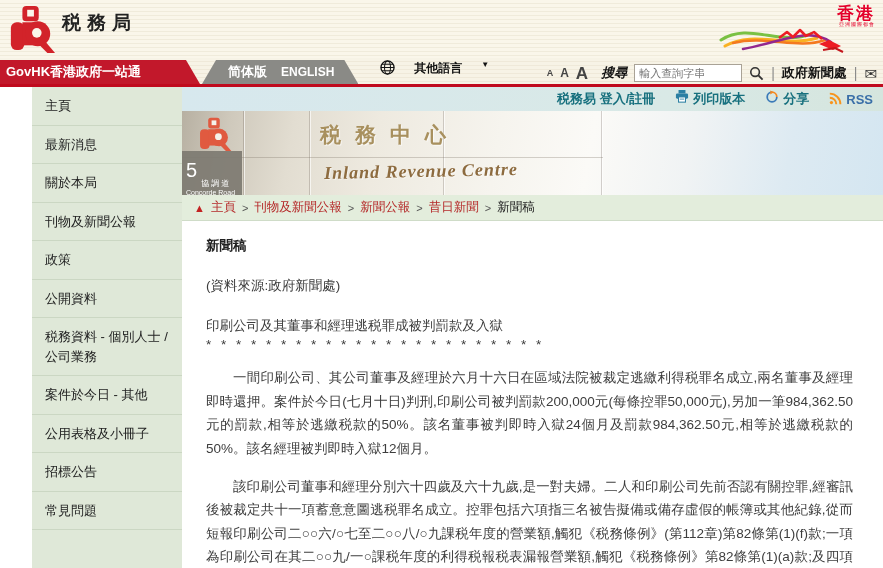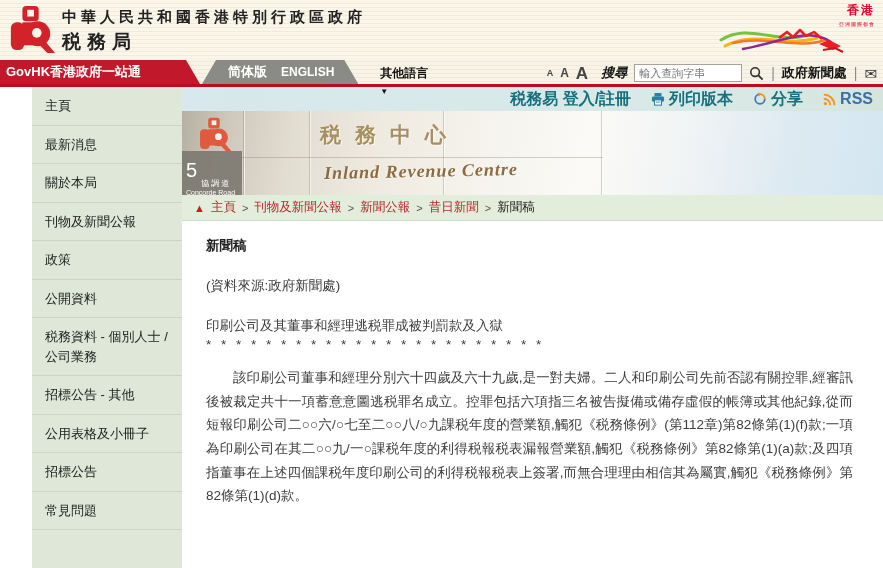--- a/index.html
+++ b/index.html
@@ -7,35 +7,35 @@
   body { font-family:"Liberation Sans","DejaVu Sans",sans-serif; background:#fff; color:#333; }
 
   
   #header { height:58px; position:relative;
     background:repeating-linear-gradient(180deg,#faf6ea 0 3px,#f0ebdb 3px 4px); }
   .ird-logo { position:absolute; left:8px; top:5px; }
   .dept-name { position:absolute; left:62px; top:8px; }
   .dept-line1 { font-size:15px; letter-spacing:4px; color:#222; font-weight:bold; }
   .dept-line2 { font-size:19px; letter-spacing:6px; color:#222; font-weight:bold; margin-top:2px; }
   .brandhk { position:absolute; right:4px; top:2px; width:160px; height:54px; }
-  .brandhk-name { position:absolute; right:4px; top:0; color:#e4002b; font-weight:bold; font-size:12px; letter-spacing:2px; }
+  .brandhk-name { position:absolute; right:4px; top:0; color:#e4002b; font-weight:bold; font-size:17px; letter-spacing:2px; }
   .brandhk-tag { position:absolute; right:4px; top:19px; color:#e4002b; font-size:5px; letter-spacing:1px; }
   .brandhk svg { position:absolute; left:0; top:14px; }
 
   
   #navbar { height:26px; background:repeating-linear-gradient(180deg,#f7f3e6 0 3px,#efe9d9 3px 4px);
     display:flex; align-items:flex-end; position:relative; }
   .tab { height:24px; display:flex; align-items:center; color:#fff; font-weight:bold; font-size:13px; }
   .tab-govhk { background:#c2182b; padding:0 18px 0 2px; min-width:200px;
     clip-path:polygon(0 0,calc(100% - 14px) 0,100% 100%,0 100%); }
   .tab-gray { background:#8a8a86; margin-left:2px; padding:0 24px 0 26px; gap:14px;
     clip-path:polygon(14px 0,calc(100% - 14px) 0,100% 100%,0 100%); }
   .tab-gray .eng { font-size:12px; }
-  .lang-cluster { display:flex; align-items:flex-start; gap:5px; margin-left:22px; height:24px;
-    color:#111; font-size:12px; font-weight:bold;flex-direction:column; }
+  .lang-cluster { display:flex; align-items:flex-start; gap:19px; margin-left:22px; height:24px;
+    color:#111; font-size:12px; font-weight:bold; }
   .chev { font-size:8px; color:#111; }
   .nav-right { position:absolute; right:6px; bottom:2px; display:flex; align-items:center; gap:7px; }
   .fsz { color:#444; font-weight:bold; line-height:1; }
   .fsz.s1{font-size:9px;} .fsz.s2{font-size:12px;} .fsz.s3{font-size:17px;}
   .search-label { font-size:13px; font-weight:bold; color:#111; margin-left:6px;font-style:italic; }
   .search-input { width:108px; height:18px; border:1px solid #a9a296; background:#fff;
     font-size:11px; color:#555; padding:0 4px; }
   .nav-div { color:#8b8b8b; font-size:14px; }
   .site-guide { font-size:13px; font-weight:bold; color:#111; text-decoration:none; }
   .mail-glyph { font-size:15px; color:#333; line-height:1; }
@@ -44,21 +44,21 @@
   
   #cols { display:flex; height:481px;padding-left:32px; }
   #sidebar { width:150px; background:#dfe8d8; flex:none; }
   .side-item { display:block; padding:9px 6px 9px 13px; font-size:13px; color:#222;
     border-bottom:1px solid #cbd7c3; text-decoration:none; line-height:1.5; }
 
   
   #main { flex:1; display:flex; flex-direction:column; background:#fff; }
   #toolbar { height:24px; background:linear-gradient(90deg,#d7e8ee 0%,#d9e9e6 70%,#d5e5de 100%);
     display:flex; align-items:center; justify-content:flex-end; gap:6px; padding-right:10px; }
-  .tb-link { font-size:16px; color:#17707e; text-decoration:none; display:flex; align-items:center; gap:4px; font-weight:bold;}
+  .tb-link { font-size:13px; color:#17707e; text-decoration:none; display:flex; align-items:flex-start; gap:4px; font-weight:bold;}
   .tb-link.rss-link { color:#3a6fa8; }
   .tb-gap { width:8px; }
 
   
   #banner { height:84px; position:relative; overflow:hidden;
     background:linear-gradient(100deg,#b7b0a2 0%,#cfc9bc 7%,#e2ddd1 16%,#eeeae0 28%,#f6f4ee 45%,#fbfaf7 58%,#f0f3f4 72%,#ddeaf2 86%,#d4e6f1 100%); }
   .seam { position:absolute; top:0; bottom:0; width:1px; background:rgba(255,255,255,.65); box-shadow:-1px 0 0 rgba(90,80,70,.25); }
   .banner-hline { position:absolute; left:0; right:40%; top:46px; height:1px; background:rgba(120,110,95,.3); }
   .mini-logo { position:absolute; left:16px; top:5px; }
   .sign-zh { position:absolute; left:138px; top:10px; font-family:"Liberation Serif",serif;
@@ -97,21 +97,20 @@
       <rect x="15" y="1" width="17" height="16" rx="4" fill="#d2232a"></rect>
       <rect x="20" y="5" width="7" height="7" fill="#faf6ea"></rect>
       <rect x="3" y="18" width="14" height="29" rx="6" fill="#d2232a"></rect>
       <rect x="15" y="18" width="16" height="24" fill="#d2232a"></rect>
       <circle cx="31" cy="30" r="13" fill="#d2232a"></circle>
       <circle cx="30" cy="29" r="5" fill="#faf6ea"></circle>
       <polygon points="29,38 41,50 49,50 38,37" fill="#d2232a"></polygon>
     </svg>
   </span>
   <div class="dept-name">
-    <div class="dept-line1">中華人民共和國香港特別行政區政府</div>
     <div class="dept-line2">税務局</div>
   </div>
   <div class="brandhk">
     <span class="brandhk-name">香港</span>
     <span class="brandhk-tag">亞洲國際都會</span>
     <svg width="128" height="40" viewBox="0 0 128 40">
       <path d="M2 24 C30 6, 60 30, 92 18" stroke="#7ac143" stroke-width="3" fill="none" stroke-linecap="round"></path>
       <path d="M6 30 C36 14, 66 32, 98 22" stroke="#f9b123" stroke-width="3" fill="none" stroke-linecap="round"></path>
       <path d="M14 27 C48 19, 78 34, 106 24" stroke="#f47920" stroke-width="2.5" fill="none" stroke-linecap="round"></path>
       <path d="M24 33 C60 27, 88 10, 112 26" stroke="#92278f" stroke-width="2.5" fill="none" stroke-linecap="round"></path>
@@ -165,21 +164,21 @@
 <div id="cols">
 
   <div id="sidebar">
     <a class="side-item">主頁</a>
     <a class="side-item">最新消息</a>
     <a class="side-item">關於本局</a>
     <a class="side-item">刊物及新聞公報</a>
     <a class="side-item">政策</a>
     <a class="side-item">公開資料</a>
     <a class="side-item">税務資料 - 個別人士 / 公司業務</a>
-    <a class="side-item">招標公告 - 其他</a>
+    <a class="side-item">案件於今日 - 其他</a>
     <a class="side-item">公用表格及小冊子</a>
     <a class="side-item">招標公告</a>
     <a class="side-item">常見問題</a>
 
   </div>
 
   <div id="main">
 
     <div id="toolbar">
       <a class="tb-link">
@@ -252,17 +251,18 @@
       <a class="bc-link">昔日新聞</a>
       <span class="bc-sep">&gt;</span>
       <span class="bc-current">新聞稿</span>
     </div>
 
     <div id="article">
       <div class="art-heading">新聞稿</div>
       <div class="art-source">(資料來源:政府新聞處)</div>
       <div class="art-title">印刷公司及其董事和經理逃税罪成被判罰款及入獄</div>
       <div class="art-stars">* * * * * * * * * * * * * * * * * * * * * * *</div>
+      <p class="art-p">一間印刷公司、其公司董事及經理於六月十六日在區域法院被裁定逃繳利得税罪名成立,兩名董事及經理即時還押。案件於今日(七月十日)判刑,印刷公司被判罰款200,000元(每條控罪50,000元),另加一筆984,362.50元的罰款,相等於逃繳税款的50%。該名董事被判即時入獄24個月及罰款984,362.50元,相等於逃繳税款的50%。該名經理被判即時入獄12個月。</p>
       <p class="art-p">該印刷公司董事和經理分別六十四歲及六十九歲,是一對夫婦。二人和印刷公司先前否認有關控罪,經審訊後被裁定共十一項蓄意意圖逃税罪名成立。控罪包括六項指三名被告擬備或備存虛假的帳簿或其他紀錄,從而短報印刷公司二○○六/○七至二○○八/○九課税年度的營業額,觸犯《税務條例》(第112章)第82條第(1)(f)款;一項為印刷公司在其二○○九/一○課税年度的利得税報税表漏報營業額,觸犯《税務條例》第82條第(1)(a)款;及四項指董事在上述四個課税年度印刷公司的利得税報税表上簽署,而無合理理由相信其為屬實,觸犯《税務條例》第82條第(1)(d)款。</p>
 
     </div>
   </div>
 </div>
 
 </body></html>

